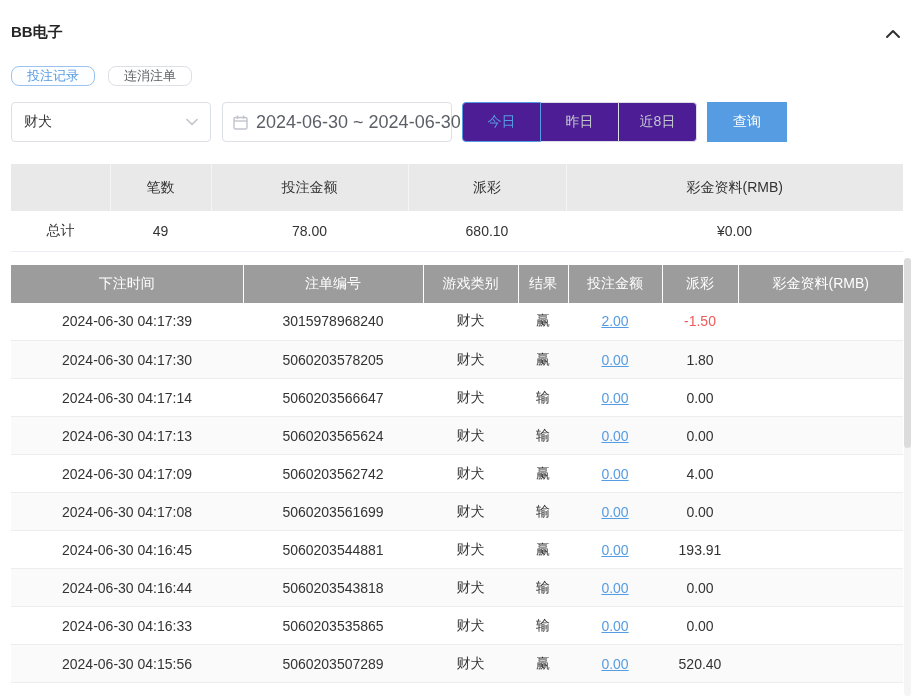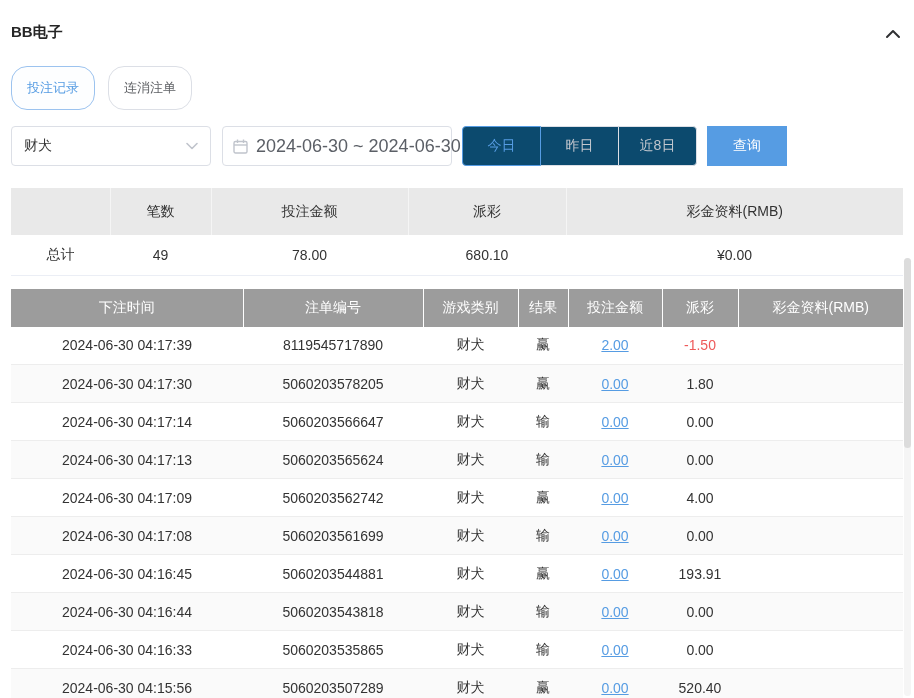--- a/index.html
+++ b/index.html
@@ -17,41 +17,41 @@
   .header-row {
     display: flex; justify-content: space-between; align-items: flex-end;
     padding-top: 20px; height: 42px;
   }
   .page-title { font-size: 15px; font-weight: bold; color: #262626; }
   .collapse-btn { cursor: pointer; display: flex; align-items: center; padding: 2px; background: none; border: none; }
 
   
   .tabs-row { margin-top: 24px; display: flex; gap: 13px; }
   .tab-btn {
-    height: 44px; padding: 0 15px; font-size: 13px;
-    background: #fff; border: 1px solid #dcdfe6; border-radius: 16px;
+    height: 20px; padding: 0 15px; font-size: 13px;
+    background: #fff; border: 1px solid #dcdfe6; border-radius: 8px;
     color: #606266; cursor: pointer; display: inline-flex; align-items: center;
   }
   .tab-btn.active { color: #569ce3; border-color: #9cc3ef; background: #fdfeff; }
 
   
   .filter-row { margin-top: 16px; display: flex; align-items: center; height: 40px; }
   .select-box {
     width: 200px; height: 40px; border: 1px solid #dcdfe6; border-radius: 4px;
     display: flex; align-items: center; justify-content: space-between;
     padding: 0 12px; font-size: 14px; color: #333; cursor: pointer; background: #fff;
   }
   .date-box {
     margin-left: 11px; width: 230px; height: 40px; border: 1px solid #dcdfe6; border-radius: 4px;
     display: flex; align-items: center; gap: 8px; padding: 0 10px;
     font-size: 18px; color: #5b5f66; background: #fff; cursor: pointer; white-space: nowrap;
   }
   .segment-group { margin-left: 10px; display: flex; }
   .segment-btn {
-    width: 79px; height: 40px; background: #0c4a6e; border: 1px solid #dcdfe6;
+    width: 79px; height: 40px; background: #4c1d95; border: 1px solid #dcdfe6;
     font-size: 14px; color: #c3c7ce; cursor: pointer; margin-left: -1px; position: relative;
   }
   .segment-btn:first-child { border-radius: 4px 0 0 4px; margin-left: 0; }
   .segment-btn:last-child { border-radius: 0 4px 4px 0; }
   .segment-btn.active { color: #569ce3; border-color: #569ce3; z-index: 2; }
   .query-btn {
     margin-left: 10px; width: 80px; height: 40px; background: #569ce3; color: #fff;
     border: none; border-radius: 0; font-size: 14px; cursor: pointer;
   }
 
@@ -186,21 +186,21 @@
         <th>游戏类别</th>
         <th>结果</th>
         <th>投注金额</th>
         <th>派彩</th>
         <th>彩金资料(RMB)</th>
       </tr>
     </thead>
     <tbody>
         <tr>
           <td>2024-06-30 04:17:39</td>
-          <td>8119545717890</td>
+          <td>3015978968240</td>
           <td>财犬</td>
           <td>赢</td>
           <td><a class="bet-link">2.00</a></td>
           <td class="neg">-1.50</td>
           <td></td>
         </tr>
         <tr>
           <td>2024-06-30 04:17:30</td>
           <td>5060203578205</td>
           <td>财犬</td>

